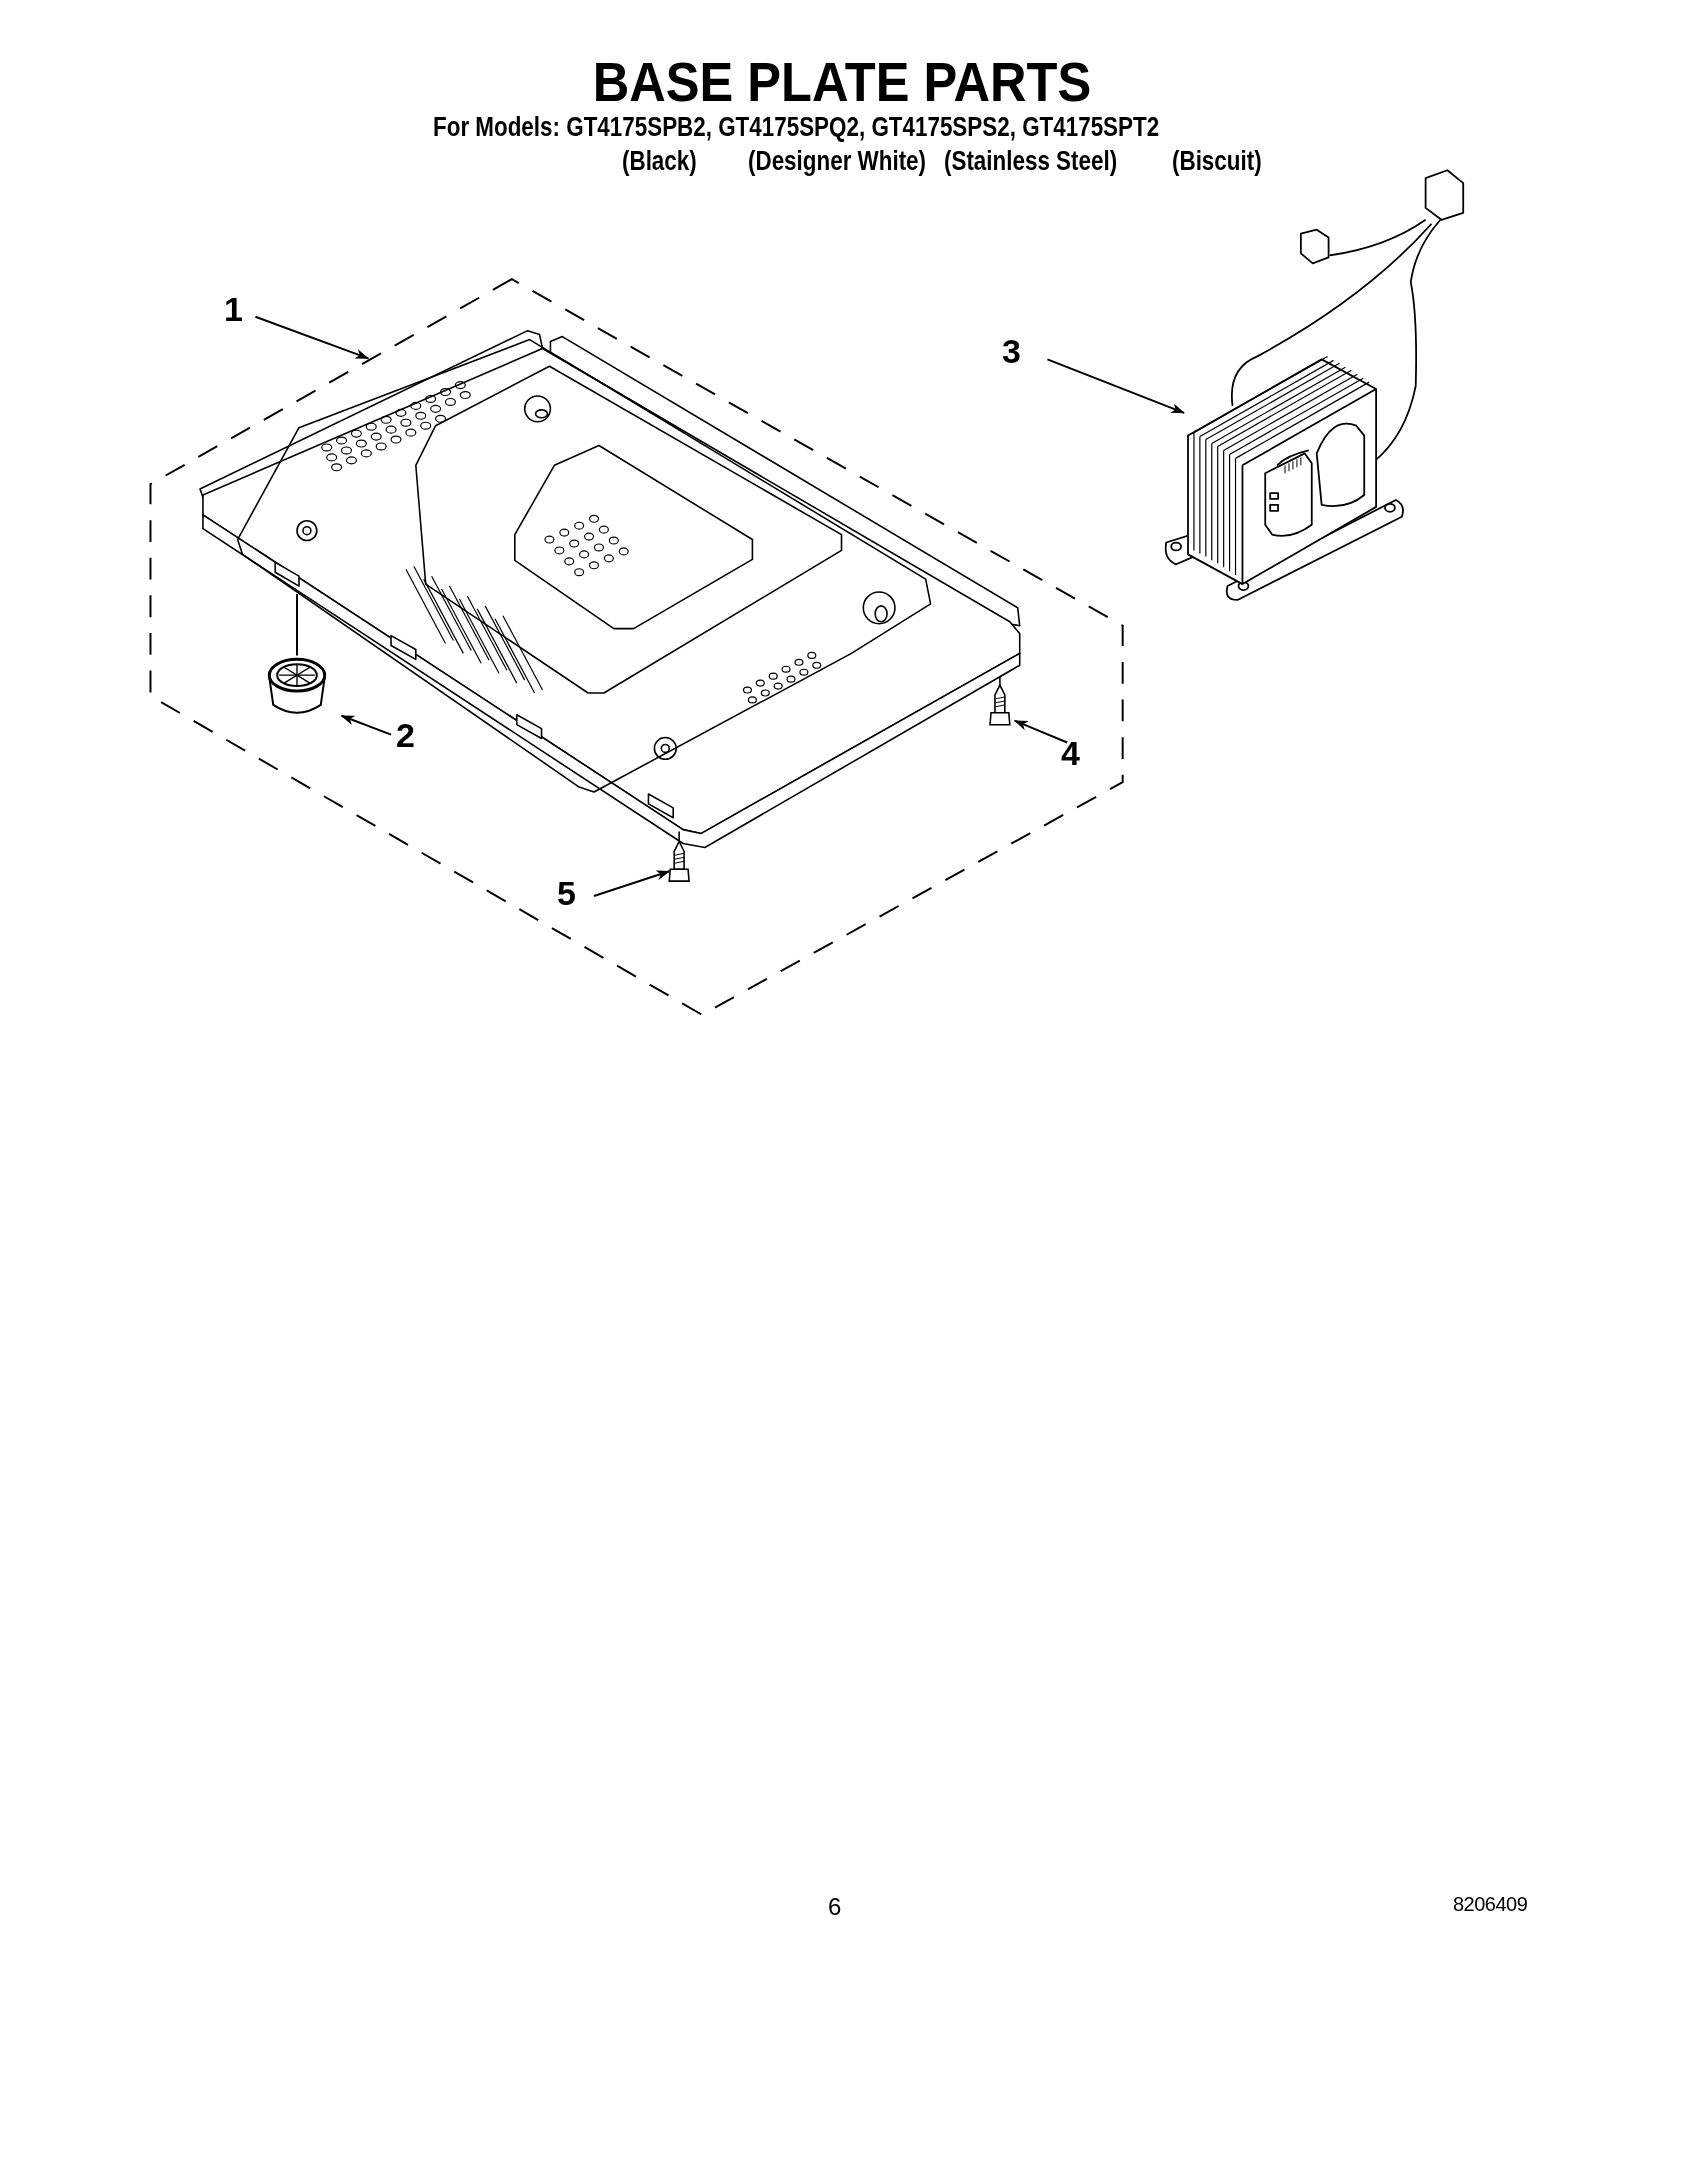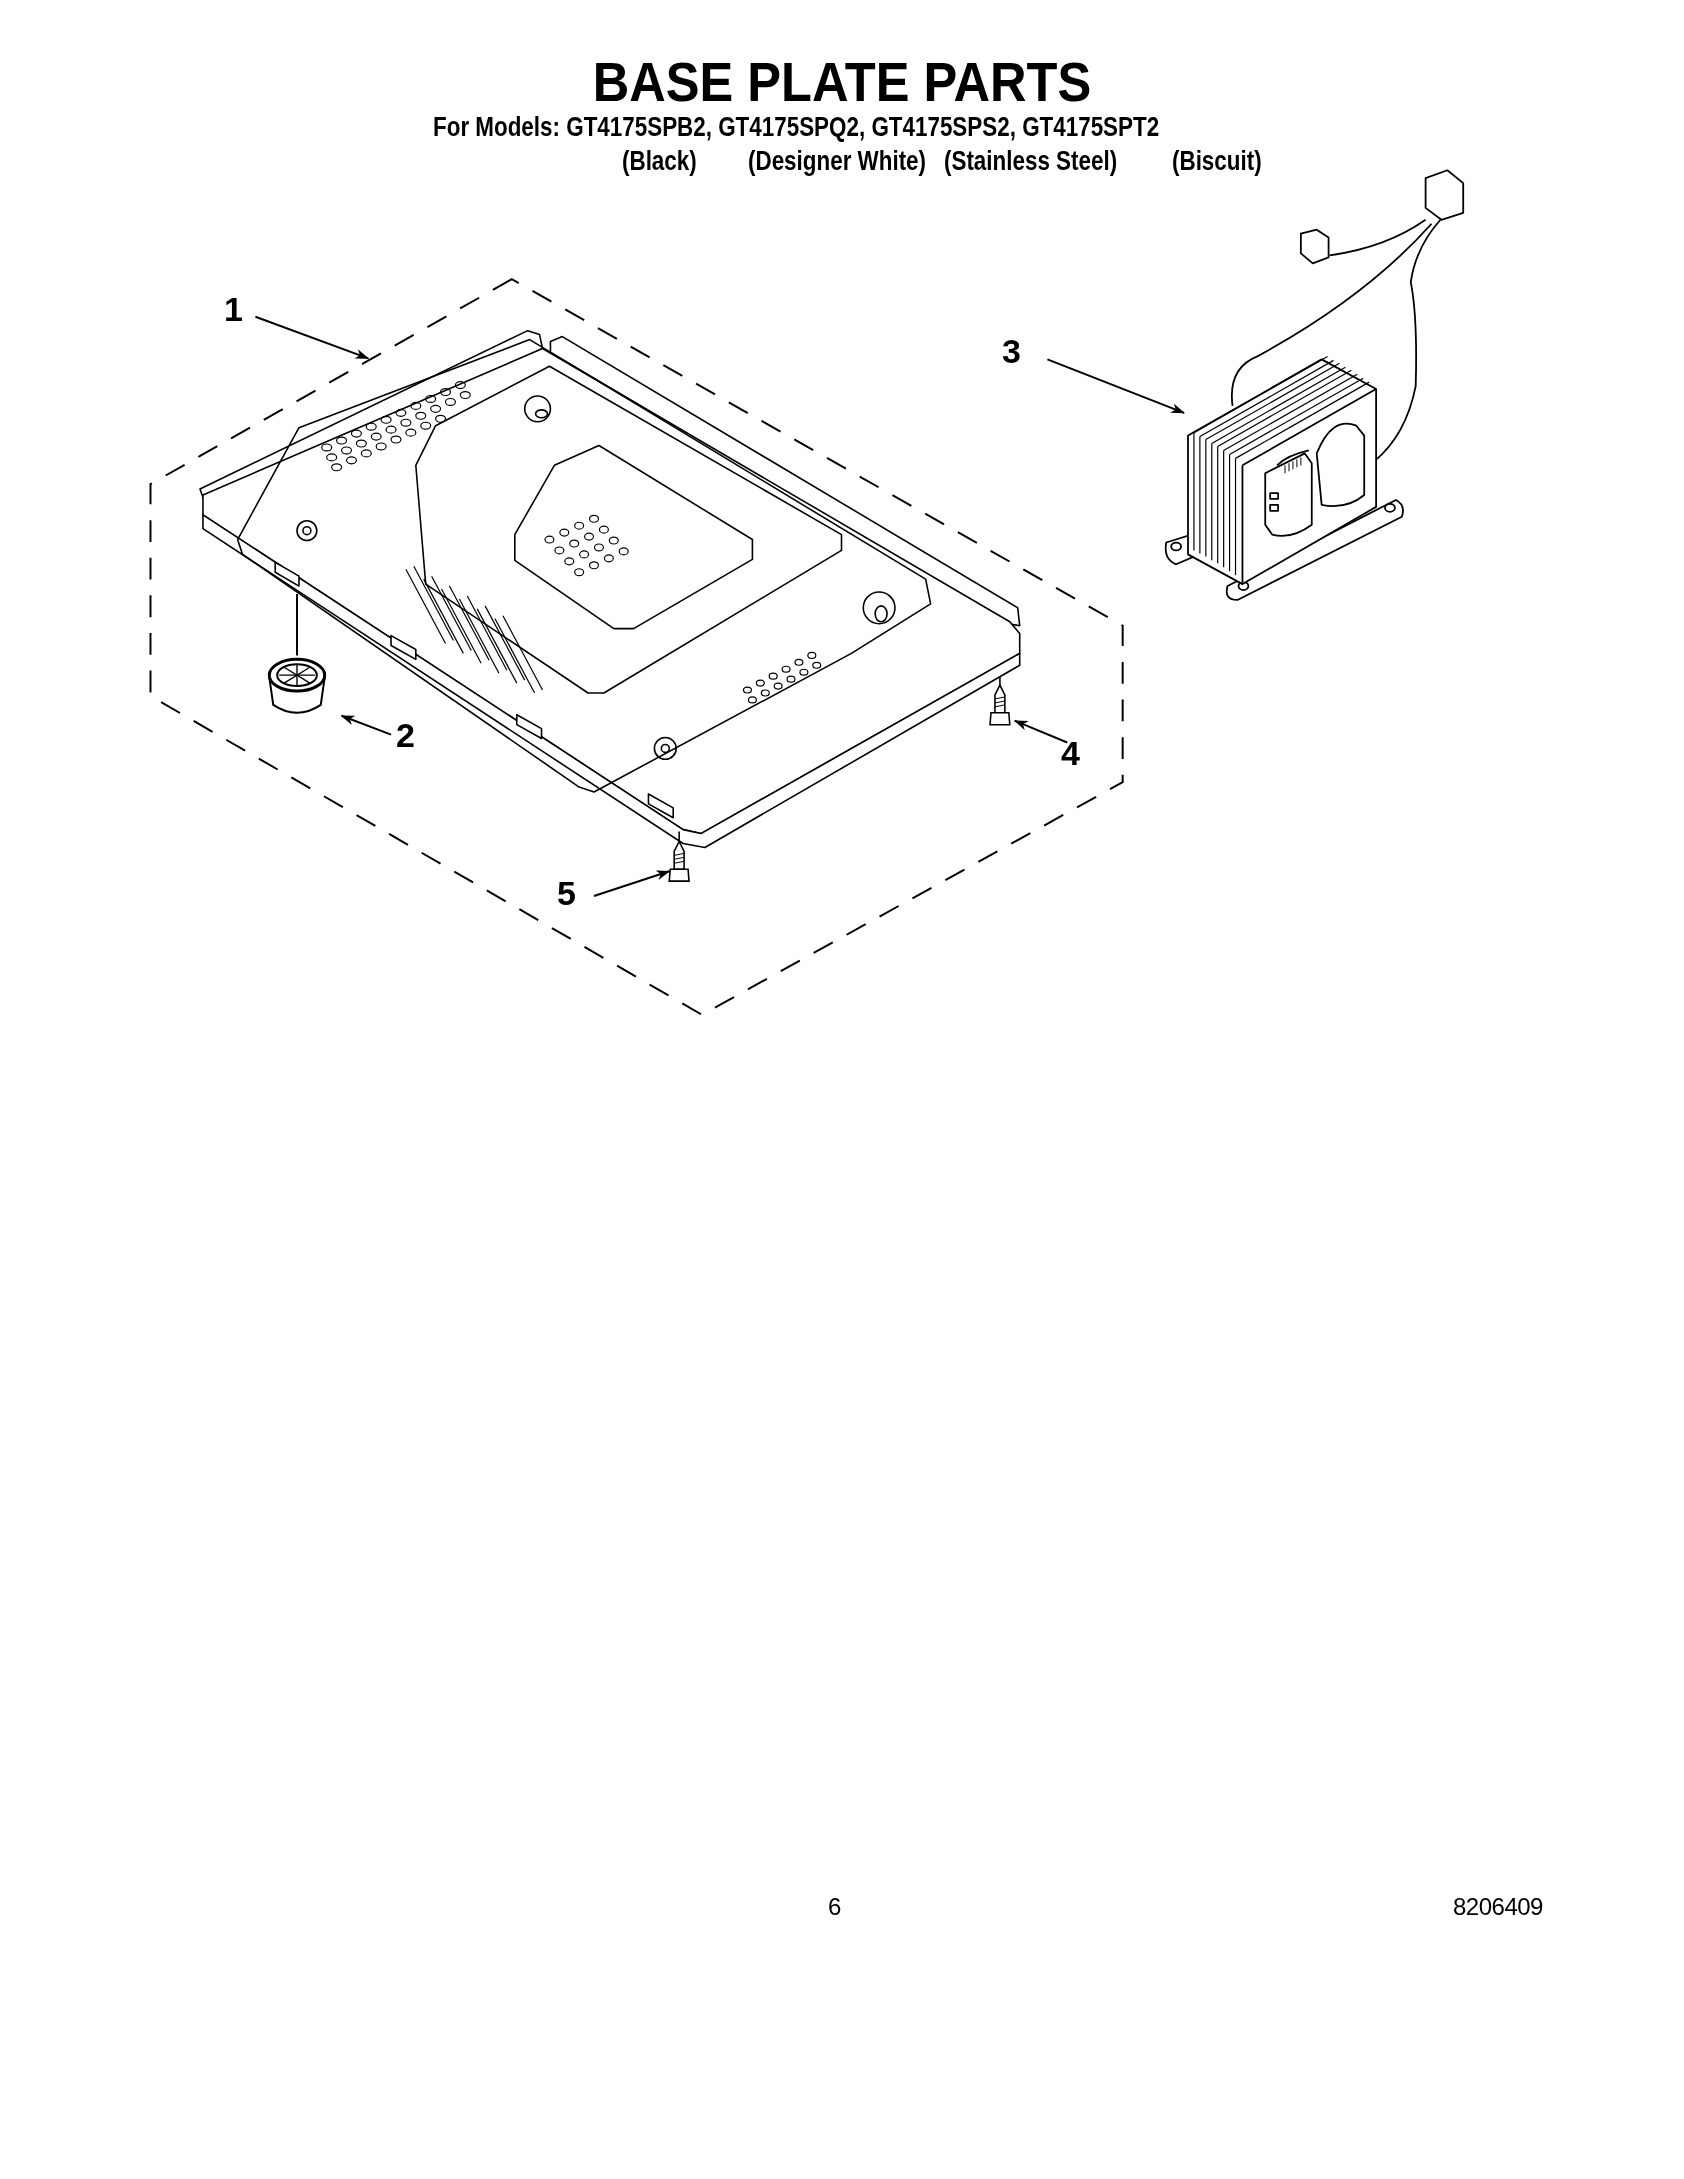--- a/index.html
+++ b/index.html
@@ -3,21 +3,21 @@
 <meta charset="utf-8">
 <style>
   html, body { margin:0; padding:0; background:#ffffff; }
   body { width:1684px; height:2179px; position:relative; overflow:hidden; font-family:"Liberation Sans", sans-serif; color:#000; }
   .title { position:absolute; left:0; width:1684px; top:51px; text-align:center; font-weight:bold; font-size:55px; line-height:63px; letter-spacing:0px; transform:scaleX(0.92); transform-origin:842px 0; }
   .subtitle { position:absolute; left:433px; top:111px; font-weight:bold; font-size:27px; line-height:32px; white-space:nowrap; transform:scaleX(0.83); transform-origin:0 0; }
   .colors { position:absolute; top:145px; font-weight:bold; font-size:27px; line-height:32px; white-space:nowrap; transform:scaleX(0.83); transform-origin:0 0; }
   .diagram { position:absolute; left:0; top:0; width:1684px; height:1089px; }
   .callout { position:absolute; font-weight:bold; font-size:34px; line-height:36px; }
   .footer-page { position:absolute; left:828px; top:1893px; font-size:24px; }
-  .footer-doc { position:absolute; left:1453px; top:1893px; font-size:24px; letter-spacing:-0.5px; }
+  .footer-doc { position:absolute; left:1453px; top:1893px; font-size:20px; letter-spacing:-0.5px; }
 </style>
 </head>
 <body>
 
 <div class="title">BASE PLATE PARTS</div>
 <div class="subtitle">For Models: GT4175SPB2, GT4175SPQ2, GT4175SPS2, GT4175SPT2</div>
 <div class="colors" style="left:622px">(Black)</div>
 <div class="colors" style="left:748px">(Designer White)</div>
 <div class="colors" style="left:944px">(Stainless Steel)</div>
 <div class="colors" style="left:1172px">(Biscuit)</div>

